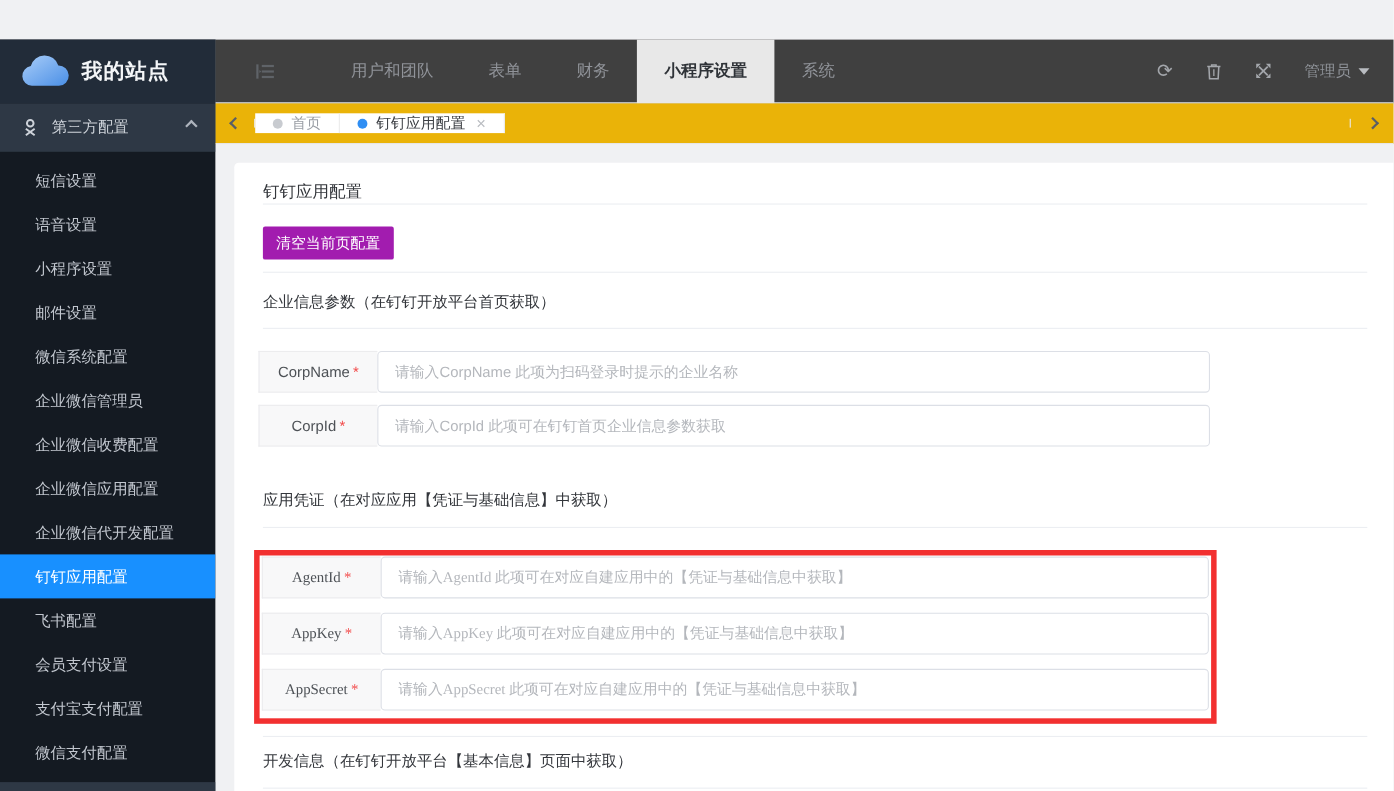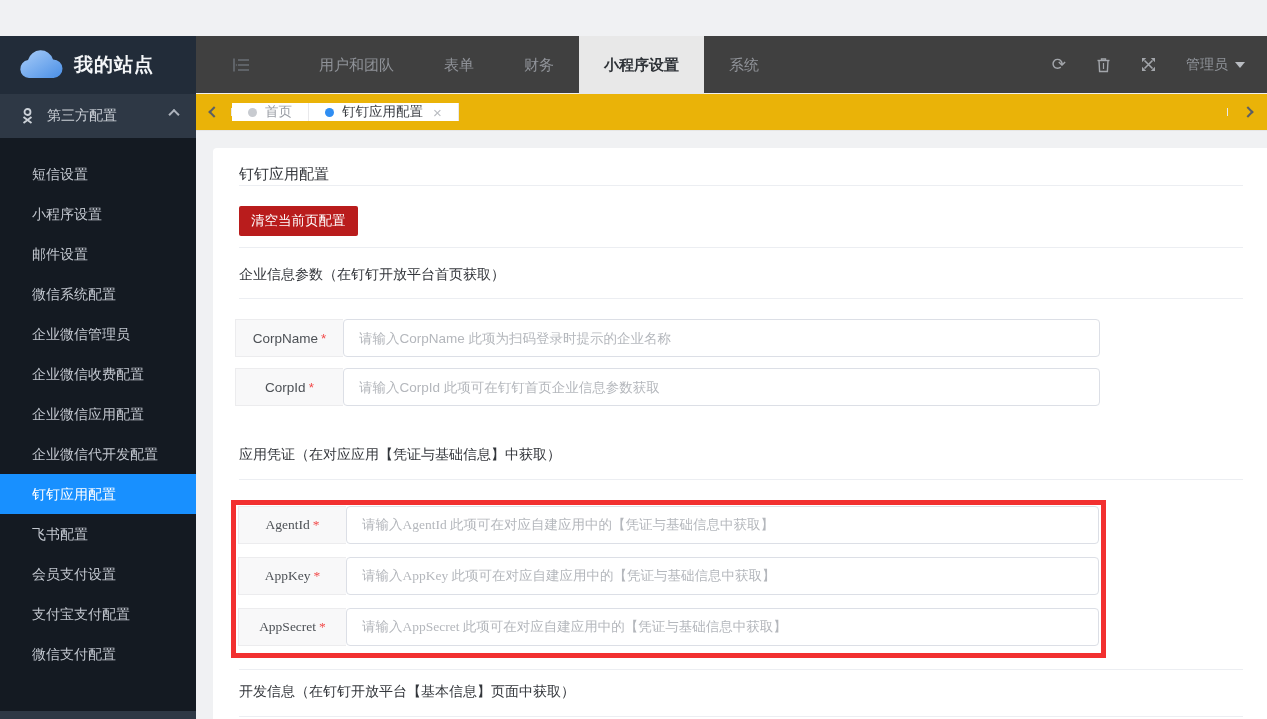--- a/index.html
+++ b/index.html
@@ -12,21 +12,21 @@
 
   
   .sidebar { width:196px; flex:0 0 196px; background:#141a22; display:flex; flex-direction:column; }
   .logo { height:58px; background:#222c39; display:flex; align-items:center; padding-left:18px; gap:10px; }
   .logo .site-name { color:#f4f6f8; font-size:19px; font-weight:bold; letter-spacing:1px; }
   .side-header { height:44px; background:#2e3845; color:#cdd2d9; display:flex; align-items:center; padding:0 18px 0 20px; font-size:14px; cursor:pointer; }
   .side-header .sh-label { margin-left:12px; }
   .side-header .chev { margin-left:auto; width:8px; height:8px; border-left:2px solid #aeb4bd; border-bottom:2px solid #aeb4bd; }
   .chev.up { transform:rotate(135deg) translate(-1px,1px); }
   .chev.down { transform:rotate(-45deg) translate(0,-2px); }
-  .side-menu { flex:1; padding-top:16px; overflow:hidden; }
+  .side-menu { flex:1; padding-top:6px; overflow:hidden; }
   .side-item { height:40px; line-height:40px; padding-left:32px; color:#c2c7cf; font-size:14px; cursor:pointer; white-space:nowrap; }
   .side-item.active { background:#1890ff; color:#ffffff; }
   .side-header.bottom { margin-top:auto; height:44px; }
   .icon-svg { display:inline-block; vertical-align:middle; }
 
   
   .main { flex:1; display:flex; flex-direction:column; min-width:0; }
 
   .topbar { height:58px; background:#404040; display:flex; align-items:center; border-bottom:1px solid #f0f0f0; }
   .hamburger { margin-left:36px; cursor:pointer; display:flex; align-items:center; }
@@ -50,21 +50,21 @@
   .dot { width:9px; height:9px; border-radius:50%; background:#c8cbd0; }
   .dot.blue { background:#2f8ef3; }
   .tab-close { color:#b9bcc1; font-size:15px; margin-left:2px; cursor:pointer; }
 
   
   .content { flex:1; background:#f0f1f3; padding:17px 0 0 17px; display:flex; overflow:hidden; }
   .card { flex:1; background:#fff; border-radius:4px 0 0 0; padding:0 24px 0 26px; overflow:hidden; }
   .page-title { padding-top:17px; font-size:15px; color:#33363b; height:37px; }
   .hr { border-bottom:1px solid #eceef2; }
   .btn-row { margin-top:20px; }
-  .btn-orange { display:inline-block; background:#b91c1c; color:#fff; border:none; height:30px; padding:0 12px; font-size:13.5px; border-radius:2px; cursor:pointer; font-family:inherit; }
+  .btn-orange { display:inline-block; background:#a21caf; color:#fff; border:none; height:30px; padding:0 12px; font-size:13.5px; border-radius:2px; cursor:pointer; font-family:inherit; }
   .hr.after-btn { margin-top:11px; }
   .sec-heading { margin-top:18px; height:20px; font-size:14px; color:#33363b; }
   .hr.after-h1 { margin-top:12px; }
   .field-row { display:flex; width:865px; height:38px; margin-left:-4px; margin-top:11px; }
   .field-row.first { margin-top:20px; }
   .field-label { width:108px; background:#f8f8f9; border:1px solid #ececee; border-right:none; display:flex; align-items:center; justify-content:center; font-size:13.5px; color:#4d5156; }
   .req { color:#f24a4a; margin-left:3px; }
   .field-input { flex:1; border:1px solid #dcdfe6; border-radius:4px; padding:0 15px; font-size:13.5px; color:#303133; outline:none; font-family:inherit; background:#fff; }
   .field-input::placeholder { color:#b4b7bc; }
   .sec-heading.h2 { margin-top:40px; }
@@ -100,20 +100,21 @@
       <svg class="icon-svg" width="15" height="16" viewBox="0 0 15 16">
         <circle cx="7.5" cy="4" r="3" fill="none" stroke="#cdd2d9" stroke-width="1.8"></circle>
         <path d="M3.5 9 L11.5 15 M11.5 9 L3.5 15" stroke="#cdd2d9" stroke-width="1.8" fill="none"></path>
       </svg>
       <span class="sh-label">第三方配置</span>
       <span class="chev up"></span>
     </div>
 
     <nav class="side-menu">
       <div class="side-item">短信设置</div>
+      <div class="side-item">语音设置</div>
       <div class="side-item">小程序设置</div>
       <div class="side-item">邮件设置</div>
       <div class="side-item">微信系统配置</div>
       <div class="side-item">企业微信管理员</div>
       <div class="side-item">企业微信收费配置</div>
       <div class="side-item">企业微信应用配置</div>
       <div class="side-item">企业微信代开发配置</div>
       <div class="side-item active">钉钉应用配置</div>
       <div class="side-item">飞书配置</div>
       <div class="side-item">会员支付设置</div>

